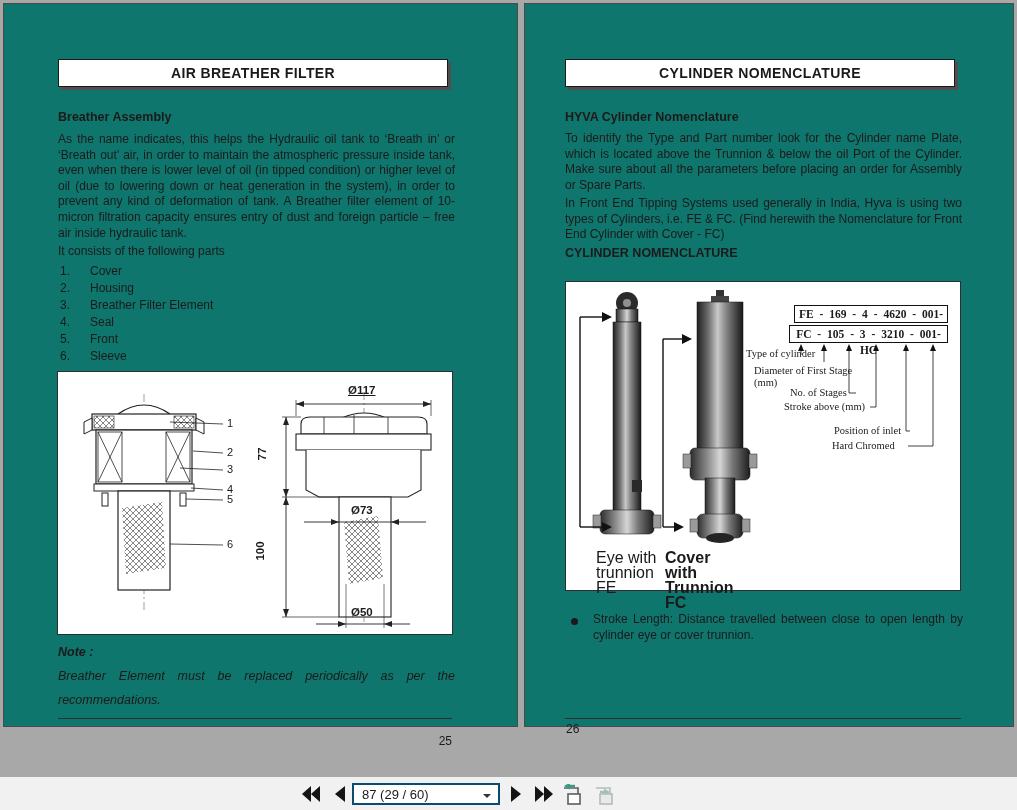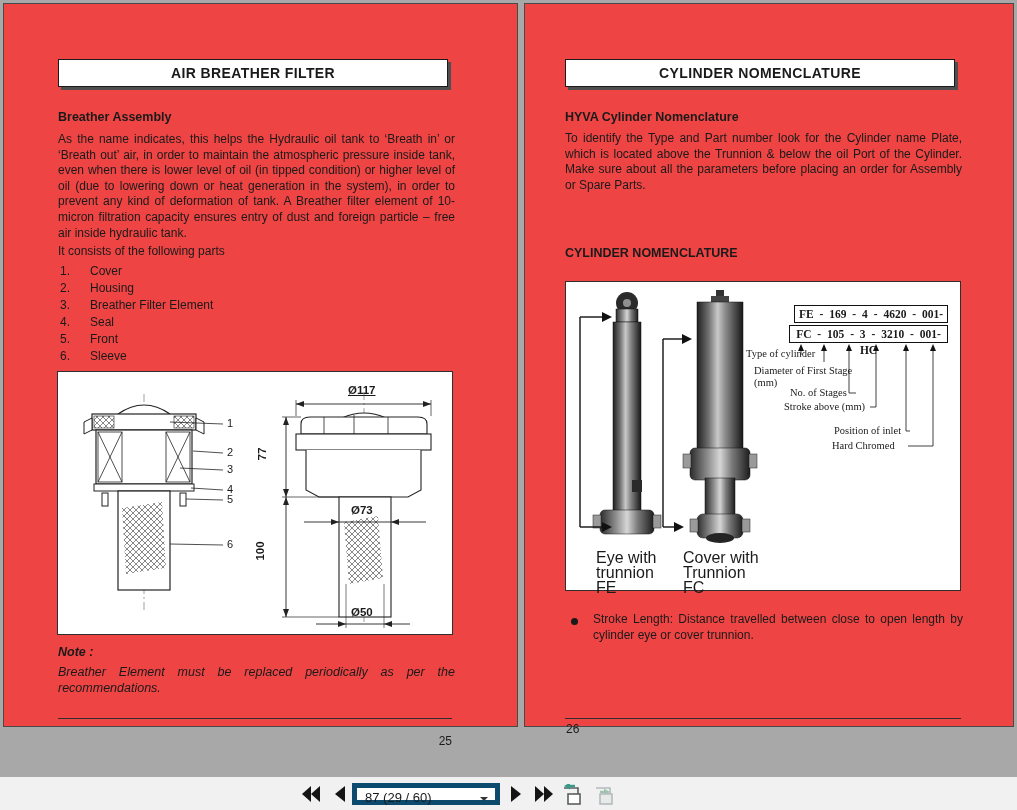--- a/index.html
+++ b/index.html
@@ -1,50 +1,50 @@
 <!DOCTYPE html>
 <html><head>
 <meta charset="utf-8">
 <style>
   * { margin:0; padding:0; box-sizing:border-box; }
   html,body { width:1017px; height:810px; }
   body { font-family:"Liberation Sans", sans-serif; background:#a8a8a8; position:relative; overflow:hidden; color:#1a1a1a; }
 
-  .page { position:absolute; top:3px; height:724px; background:#ef4444; border:1px solid #4a4a4a; }
+  .page { position:absolute; top:3px; height:724px; background:#0f766e; border:1px solid #4a4a4a; }
   .page-left  { left:3px;   width:515px; }
   .page-right { left:524px; width:490px; }
 
   .title-box { position:absolute; background:#fff; border:1px solid #1a1a1a;
                box-shadow:3px 3px 0 #4f4f4f; text-align:center; height:28px; line-height:26px;
                font-weight:bold; font-size:14px; letter-spacing:.4px; }
   .sec-heading { position:absolute; font-size:12.5px; font-weight:bold; }
   .body-text { position:absolute; font-size:12px; line-height:15.6px; text-align:justify; }
   .plain-text { position:absolute; font-size:12px; line-height:15.6px; }
   .parts-list { position:absolute; font-size:12px; }
   .parts-row { display:flex; height:17px; line-height:17px; }
   .parts-row .num { width:30px; }
   .figure-box { position:absolute; border:1px solid #2e2e2e; background:#fff; }
   .note-heading { position:absolute; font-size:12.5px; font-weight:bold; font-style:italic; }
-  .note-text { position:absolute; font-size:12.5px; font-style:italic; line-height:16px; text-align:justify; }
+  .note-text { position:absolute; font-size:12.5px; font-style:italic; line-height:24px; text-align:justify; }
   .footer-line { position:absolute; height:1px; background:#2e2e2e; }
   .page-num { position:absolute; font-size:12px; }
 
   .fig-label { position:absolute; font-size:11px; }
   .dim-label { position:absolute; font-size:11.5px; font-weight:bold; white-space:nowrap; }
   .rot { transform:rotate(-90deg); transform-origin:center; }
   .serif-label { position:absolute; font-family:"Liberation Serif", serif; font-size:10.5px; line-height:12px; }
   .code-box { position:absolute; border:1px solid #111; background:#fff; font-family:"Liberation Serif", serif;
               font-weight:bold; font-size:11.5px; height:18px; line-height:16px; text-align:center; word-spacing:3px; }
   .cyl-label { position:absolute; font-size:16px; line-height:15px; }
   .bullet-dot { position:absolute; width:7px; height:7px; border-radius:50%; background:#1a1a1a; }
 
   .toolbar { position:absolute; left:0; bottom:0; width:1017px; height:33px; background:#f1f1f1; }
   .tb-btn { position:absolute; top:7px; width:24px; height:20px; background:none; border:none; cursor:pointer; padding:0; }
   .combo { position:absolute; top:6px; left:352px; width:148px; height:22px; background:#fff;
-           border:5px solid #0c4a6e; font-size:13px; line-height:20px; padding-left:8px; cursor:pointer; }
+           border:2px solid #0c4a6e; font-size:13px; line-height:20px; padding-left:8px; cursor:pointer; }
   .combo-arrow { position:absolute; right:7px; top:9px; width:0; height:0;
                  border-left:4px solid transparent; border-right:4px solid transparent; border-top:4px solid #333; }
   svg { display:block; }
 </style>
 </head>
 <body>
 
 <div class="page page-left">
 
   <div class="title-box" style="left:54px; top:55px; width:390px;">
@@ -178,20 +178,21 @@
 
 <div class="page page-right">
 
   <div class="title-box" style="left:40px; top:55px; width:390px;">
     <span>CYLINDER NOMENCLATURE</span>
   </div>
 
   <div class="sec-heading" style="left:40px; top:106px;">HYVA Cylinder Nomenclature</div>
 
   <div class="body-text" style="left:40px; top:127px; width:397px;">To identify the Type and Part number look for the Cylinder name Plate, which is located above the Trunnion &amp; below the oil Port of the Cylinder. Make sure about all the parameters before placing an order for Assembly or Spare Parts.</div>
+  <div class="body-text" style="left:40px; top:192px; width:397px;">In Front End Tipping Systems used generally in India, Hyva is using two types of Cylinders, i.e. FE &amp; FC. (Find herewith the Nomenclature for Front End Cylinder with Cover - FC)</div>
 
   <div class="sec-heading" style="left:40px; top:242px;">CYLINDER NOMENCLATURE</div>
 
   <div class="figure-box" style="left:40px; top:277px; width:396px; height:310px;">
     <svg width="396" height="310" viewBox="0 0 396 310" style="position:absolute; left:0; top:0;">
       <defs>
         <linearGradient id="cylg" x1="0" y1="0" x2="1" y2="0">
           <stop offset="0" stop-color="#1f1f1f"></stop>
             <stop offset="0.25" stop-color="#6f6f6f"></stop>
           <stop offset="0.45" stop-color="#c9c9c9"></stop>
@@ -263,21 +264,21 @@
     </svg>
     <div class="code-box" style="left:228px; top:23px; width:154px;">FE - 169 - 4 - 4620 - 001- HC</div>
     <div class="code-box" style="left:223px; top:43px; width:159px;">FC - 105 - 3 - 3210 - 001- HC</div>
     <span class="serif-label" style="left:180px; top:66px;">Type of cylinder</span>
     <span class="serif-label" style="left:188px; top:83px; width:118px;">Diameter of First Stage (mm)</span>
     <span class="serif-label" style="left:224px; top:105px;">No. of Stages</span>
     <span class="serif-label" style="left:218px; top:119px;">Stroke above (mm)</span>
     <span class="serif-label" style="left:268px; top:143px;">Position of inlet</span>
     <span class="serif-label" style="left:266px; top:158px;">Hard Chromed</span>
     <span class="cyl-label" style="left:30px; top:268px; width:72px;">Eye with trunnion FE</span>
-    <span class="cyl-label" style="left:117px; top:268px; width:80px;">Cover with Trunnion FC</span>
+    <span class="cyl-label" style="left:99px; top:268px; width:80px;font-weight:bold;">Cover with Trunnion FC</span>
   </div>
 
   <span class="bullet-dot" style="left:46px; top:614px;"></span>
   <div class="body-text" style="left:68px; top:608px; width:370px;">Stroke Length: Distance travelled between close to open length by cylinder eye or cover trunnion.</div>
 
   <div class="footer-line" style="left:40px; top:714px; width:396px;"></div>
   <div class="page-num" style="left:41px; top:718px;">26</div>
 </div>
 
 <div class="toolbar">

